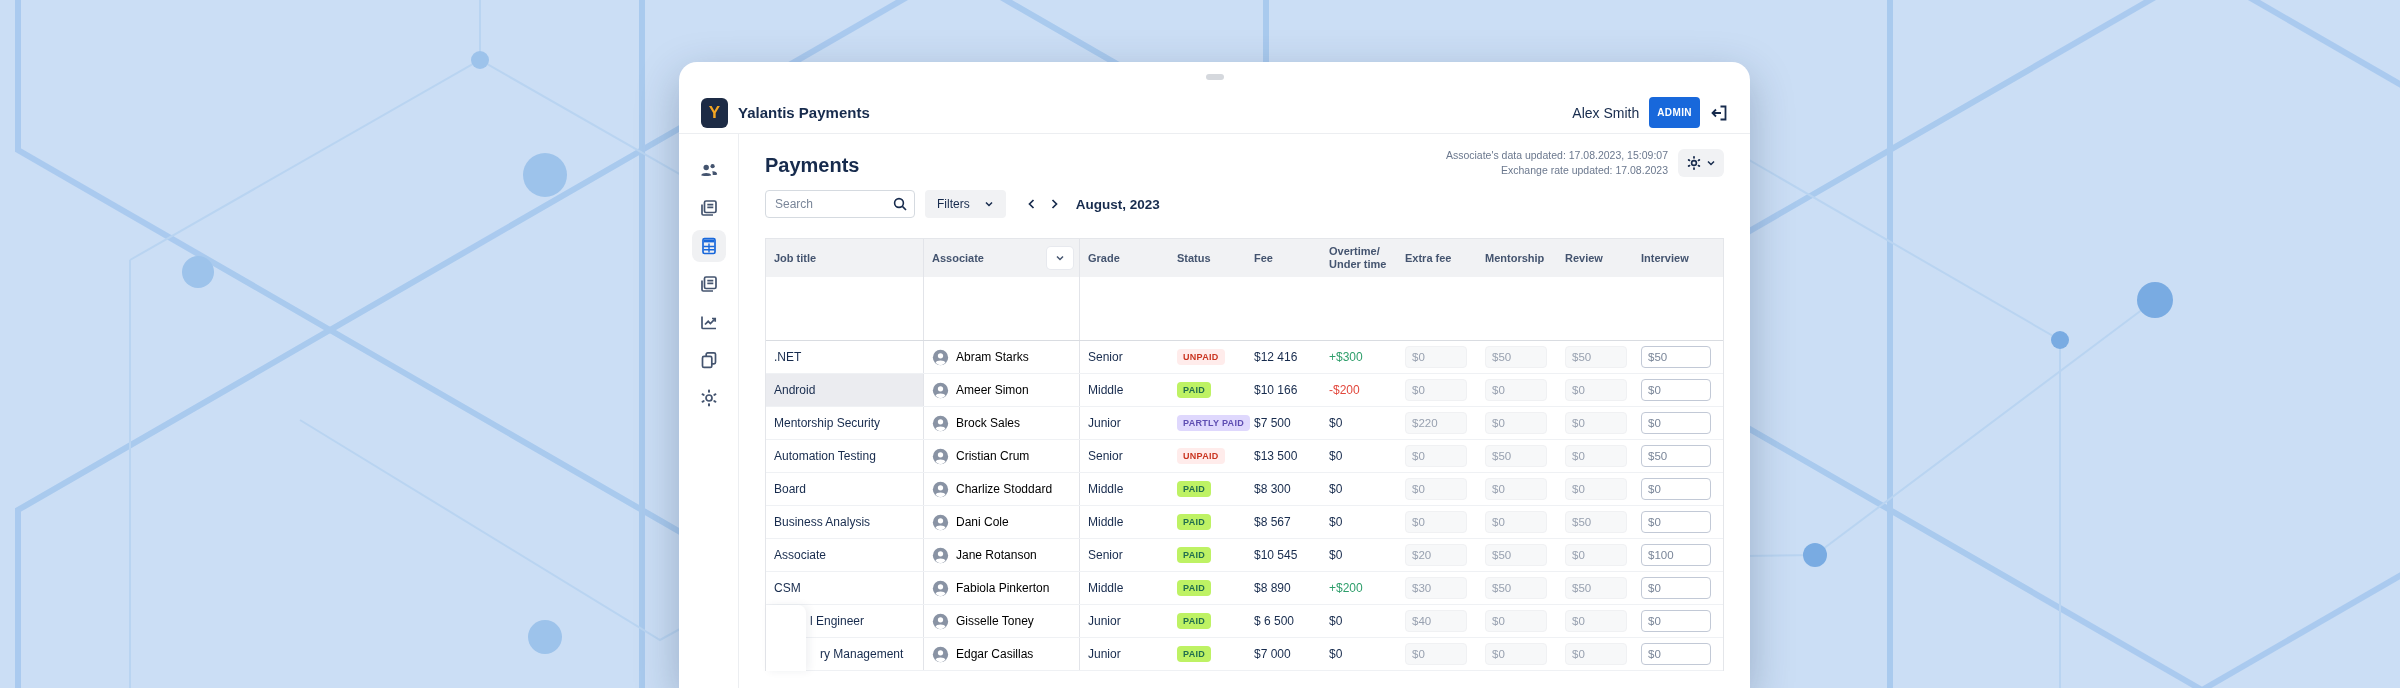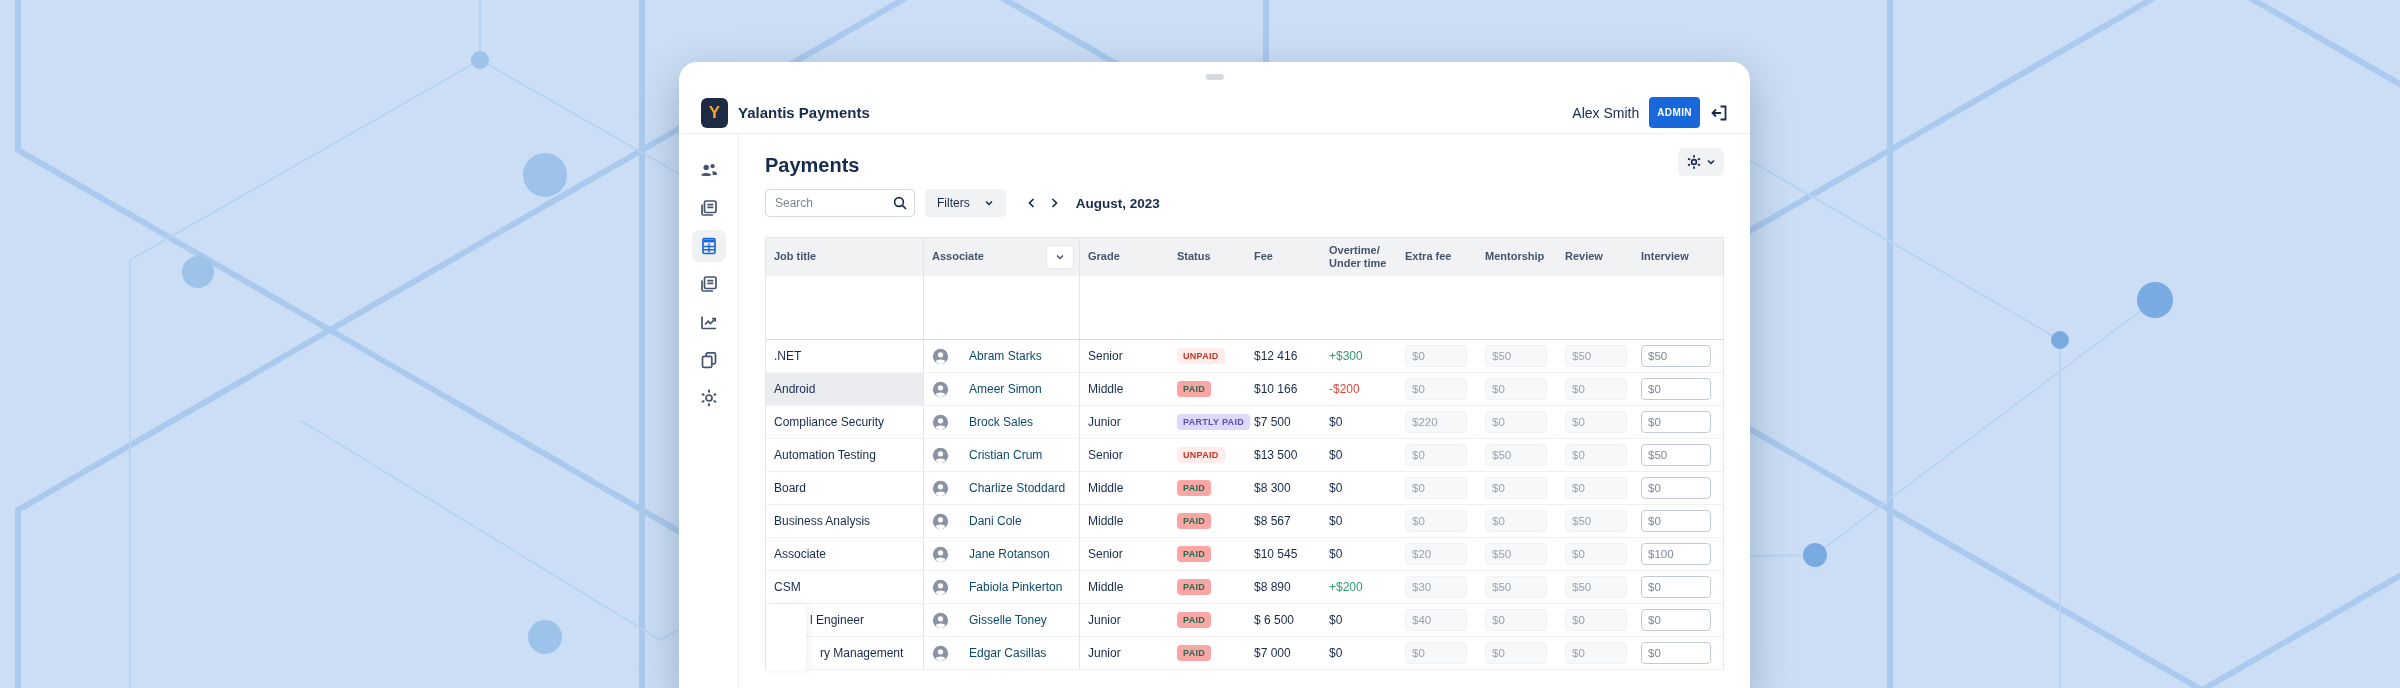--- a/index.html
+++ b/index.html
@@ -60,24 +60,24 @@
   .th { font-size:11px; font-weight:bold; color:#44546F; padding-left:8px; line-height:1.2; position:relative;
         height:100%; display:flex; align-items:center; }
   .th.sep, .td.sep { border-right:1px solid #E2E4E9; }
   .assoc-dd { position:absolute; right:6px; top:8px; width:26px; height:22px; background:#fff; border:none;
               border-radius:4px; box-shadow:0 0 0 1px #E7E9EE; cursor:pointer; display:flex; align-items:center; justify-content:center; }
   .empty-row { height:64px; border-bottom:1px solid #D9DCE1; }
   .empty-row .td { height:100%; }
   .rows .tr { height:33px; border-bottom:1px solid #EFF1F4; background:#fff; }
   .td { font-size:12px; color:#172B4D; padding-left:8px; height:100%; display:flex; align-items:center; }
   .td-job.hl { background:#EBECF0; }
-  .assoc-link { color:#0c4a6e; text-decoration:none; cursor:pointer; margin-left:20px;text-align:right; }
+  .assoc-link { color:#000000; text-decoration:none; cursor:pointer; margin-left:7px;text-align:right; }
   .avatar { display:flex; }
   .badge { font-size:9px; font-weight:bold; letter-spacing:.3px; padding:3px 6px; border-radius:4px; white-space:nowrap; }
-  .b-paid { color:#216E4E; background:#fca5a5; }
+  .b-paid { color:#216E4E; background:#bef264; }
   .b-unpaid { color:#CA3521; background:#FFECEB; }
   .b-partly { color:#5E4DB2; background:#DFD8FD; }
   .ot-positive { color:#2E9E6B; }
   .ot-negative { color:#E2483D; }
   .ot-neutral { color:#172B4D; }
   .pill-input { width:62px; height:22px; background:#F7F8F9; border:1px solid #F0F1F3; border-radius:4px;
                 font-size:11.5px; color:#98A1B0; display:flex; align-items:center; padding-left:6px; }
   .iv-input { width:70px; height:22px; background:#fff; border:1px solid #C2C9D6; border-radius:4px;
               font-size:11.5px; color:#7A8699; display:flex; align-items:center; padding-left:6px; }
   .rows .tr:nth-child(9) .jt { padding-left:36px; }
@@ -201,20 +201,24 @@
               <rect x="9" y="15.2" width="2" height="3.2" rx="0.8" transform="rotate(120 10 10)"></rect>
             </g>
           </svg>
         </div>
       </div>
 
       <div class="main">
         <div class="title-row">
           <div class="page-title">Payments</div>
           <div class="meta-wrap">
+            <div class="meta-text">
+              <div>Associate's data updated: 17.08.2023, 15:09:07</div>
+              <div>Exchange rate updated: 17.08.2023</div>
+            </div>
             <button class="settings-btn">
               <svg width="16" height="16" viewBox="0 0 20 20">
                 <circle cx="10" cy="10" r="3" fill="none" stroke="#172B4D" stroke-width="2"></circle>
                 <g fill="#172B4D">
                   <rect x="8.9" y="1.2" width="2.2" height="3.4" rx="1"></rect>
                   <rect x="8.9" y="15.4" width="2.2" height="3.4" rx="1"></rect>
                   <rect x="8.9" y="1.2" width="2.2" height="3.4" rx="1" transform="rotate(60 10 10)"></rect>
                   <rect x="8.9" y="15.4" width="2.2" height="3.4" rx="1" transform="rotate(60 10 10)"></rect>
                   <rect x="8.9" y="1.2" width="2.2" height="3.4" rx="1" transform="rotate(120 10 10)"></rect>
                   <rect x="8.9" y="15.4" width="2.2" height="3.4" rx="1" transform="rotate(120 10 10)"></rect>
@@ -351,21 +355,21 @@
     <div class="td">
       <span class="pill-input">$0</span>
     </div>
     <div class="td">
       <span class="iv-input">$0</span>
     </div>
   </div>
 
   <div class="tr">
     <div class="td td-job sep">
-      <span class="jt">Compliance Security</span>
+      <span class="jt">Mentorship Security</span>
     </div>
     <div class="td sep">
       <span class="avatar">
         <svg width="17" height="17" viewBox="0 0 20 20">
           <circle cx="10" cy="10" r="9" fill="#8993A4"></circle>
           <circle cx="10" cy="8" r="3.1" fill="#fff"></circle>
           <path d="M4.2 16.2c.8-3.4 10.8-3.4 11.6 0A9 9 0 0 1 10 19a9 9 0 0 1-5.8-2.8z" fill="#fff"></path>
         </svg>
       </span>
       <a class="assoc-link">Brock Sales</a>

